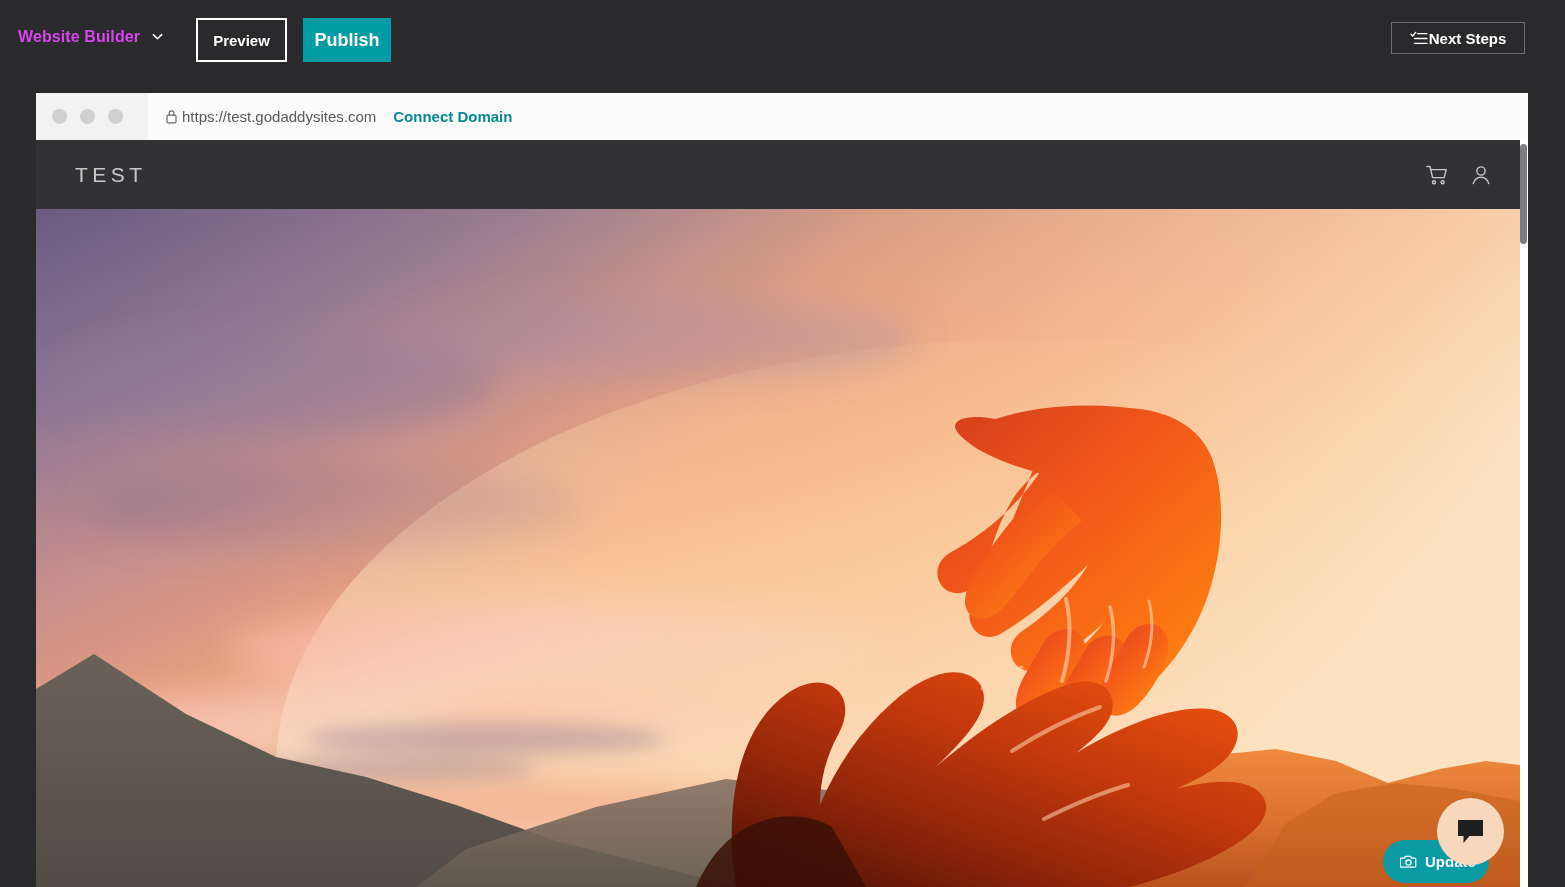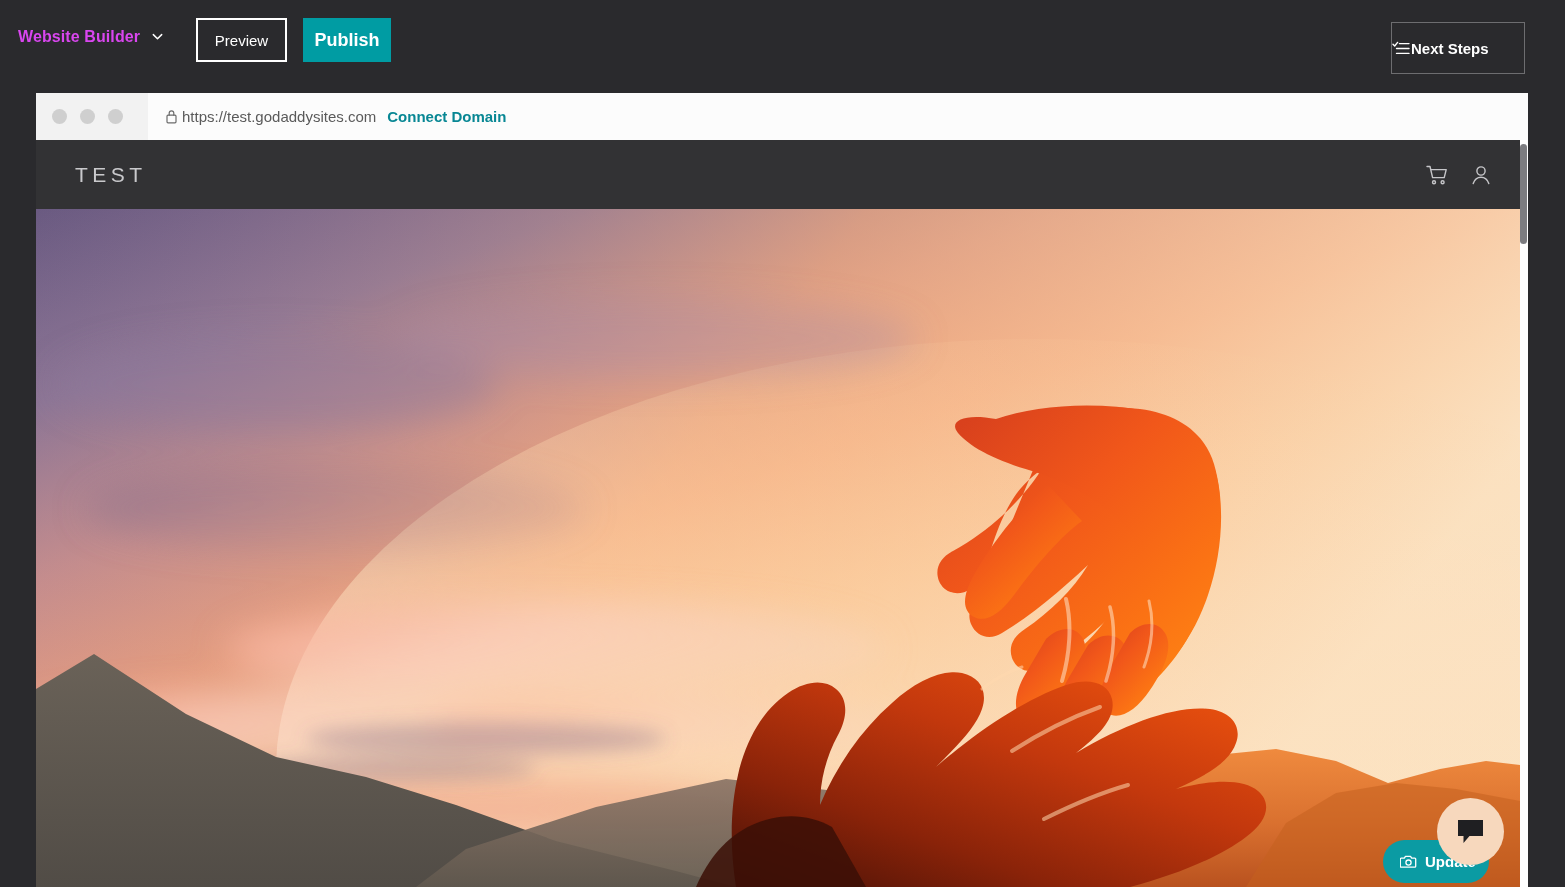--- a/index.html
+++ b/index.html
@@ -29,40 +29,40 @@
   .chev{
     width:13px; height:13px; position:relative; top:-1px;
   }
   .chev svg{ display:block; }
 
   #preview-button{
     position:absolute; left:196px; top:18px;
     width:91px; height:44px;
     border:2px solid #ffffff;
     background:transparent;
-    color:#ffffff; font-size:15px; font-weight:normal;
+    color:#ffffff; font-size:15px; font-weight:bold;
     display:flex; align-items:center; justify-content:center;
     cursor:pointer; font-family:"Liberation Sans", sans-serif;
   }
   #publish-button{
     position:absolute; left:303px; top:18px;
     width:88px; height:44px;
     border:none;
     background:#009ca3;
     color:#ffffff; font-size:18px; font-weight:bold;
     display:flex; align-items:center; justify-content:center;
     cursor:pointer; font-family:"Liberation Sans", sans-serif;
   }
   #next-steps-button{
     position:absolute; left:1391px; top:22px;
-    width:134px; height:52px;
+    width:134px; height:32px;
     border:1px solid #6d6d70;
     background:transparent;
     color:#ffffff; font-size:15px; font-weight:bold;
-    display:flex; align-items:center; justify-content:flex-start; gap:1px;
+    display:flex; align-items:center; justify-content:center; gap:1px;
     cursor:pointer; font-family:"Liberation Sans", sans-serif;
   }
   #next-steps-button .ns-icon{ width:18px; height:15px; }
 
   
   #preview-window{
     position:absolute; left:36px; top:93px;
     width:1492px; height:794px;
     background:#ffffff;
     overflow:hidden;
@@ -80,21 +80,21 @@
   .tl-dot{ width:15px; height:15px; border-radius:50%; background:#cfcfcf; }
   #address-field{
     flex:1; height:47px; background:#fcfcfc;
     display:flex; align-items:center; gap:4px;
     padding-left:17px;
   }
   #lock-icon{ width:13px; height:15px; flex:none; }
   #url-text{ color:#5a5a5a; font-size:15px; white-space:nowrap; }
   #connect-domain{
     color:#088794; font-size:15px; font-weight:bold;
-    margin-left:7px; cursor:pointer; white-space:nowrap;
+    margin-left:13px; cursor:pointer; white-space:nowrap;
   }
 
   
   #site-viewport{
     position:absolute; left:0; top:47px;
     width:1492px; height:747px;
     overflow:hidden;
     background:#ffffff;
   }
   #site-header{

